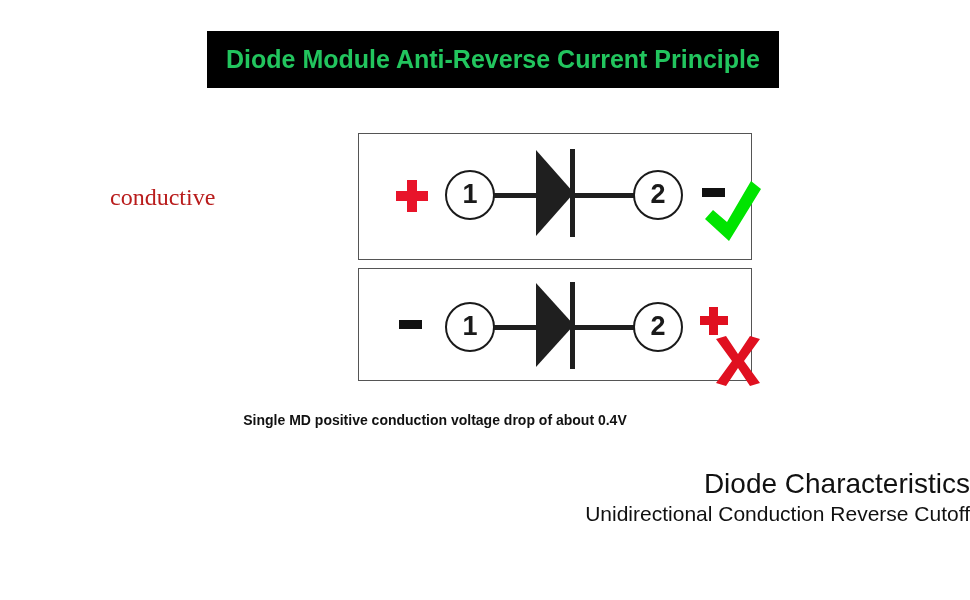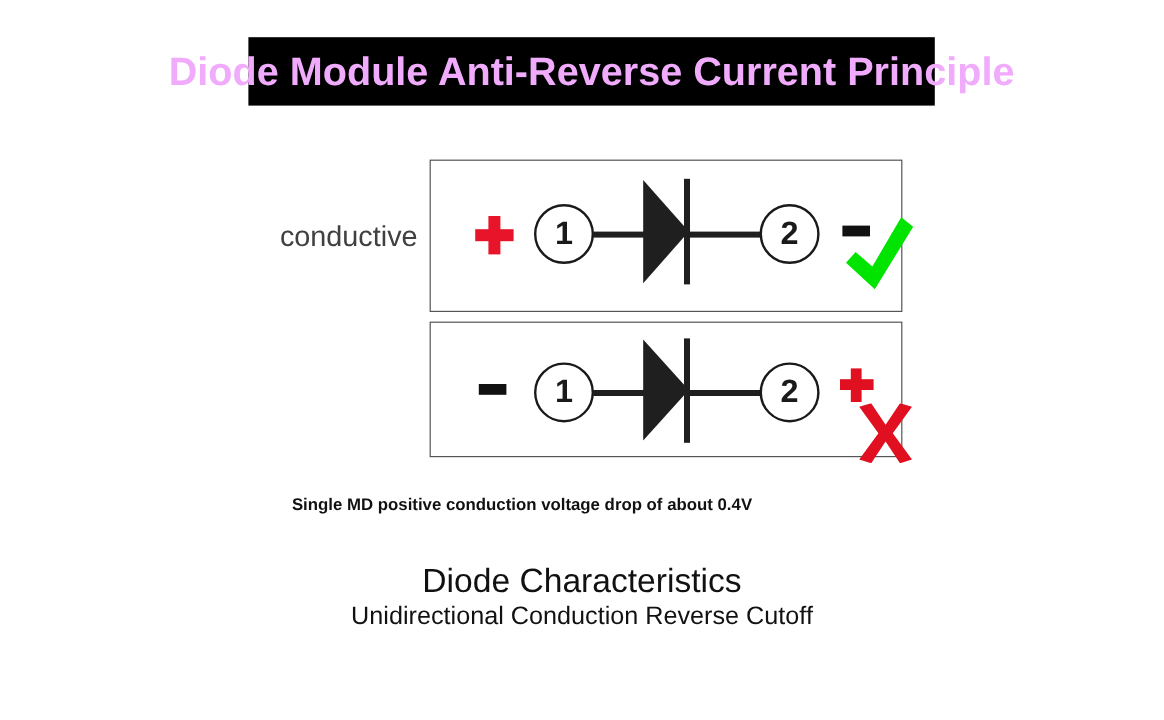--- a/index.html
+++ b/index.html
@@ -25,45 +25,45 @@
     left: 207px;
     top: 31px;
     width: 572px;
     height: 57px;
     background: #000000;
     display: flex;
     align-items: center;
     justify-content: center;
   }
   .title-banner .title-text {
-    color: #f0abfc;
-    font-size: 33px;
+    color: #22c55e;
+    font-size: 25px;
     font-weight: bold;
     letter-spacing: 0px;
     white-space: nowrap;
   }
 
   
   .circuit-box {
     position: absolute;
     left: 358px;
     width: 394px;
     border: 1.5px solid #555555;
     background: #ffffff;
     box-sizing: border-box;
   }
   #box-conductive { top: 133px; height: 127px; }
   #box-not-conductive { top: 268px; height: 113px; }
 
   
   .row-label {
     position: absolute;
-    text-align: right;
-    color: #404040;
-    white-space: nowrap;
+    color: #b91c1c;
+    white-space: nowrap;
+    font-family: Liberation Serif, serif;
   }
   #label-conductive {
     left: 110px;
     top: 184px;
     width: 238px;
     font-size: 24px;
   }
   #label-not-conductive {
     left: 90px;
     top: 316px;
@@ -152,21 +152,21 @@
     width: 870px;
     text-align: center;
     font-size: 14px;
     font-weight: bold;
     color: #111111;
   }
   .footer-line {
     position: absolute;
     left: 0;
     width: 970px;
-    text-align: center;
+    text-align: right;
     color: #111111;
     white-space: nowrap;
   }
   #footer-line-1 { top: 468px; font-size: 28px; }
   #footer-line-2 { top: 502px; font-size: 21px; }
 </style>
 </head>
 <body>
 
 <div id="page">

